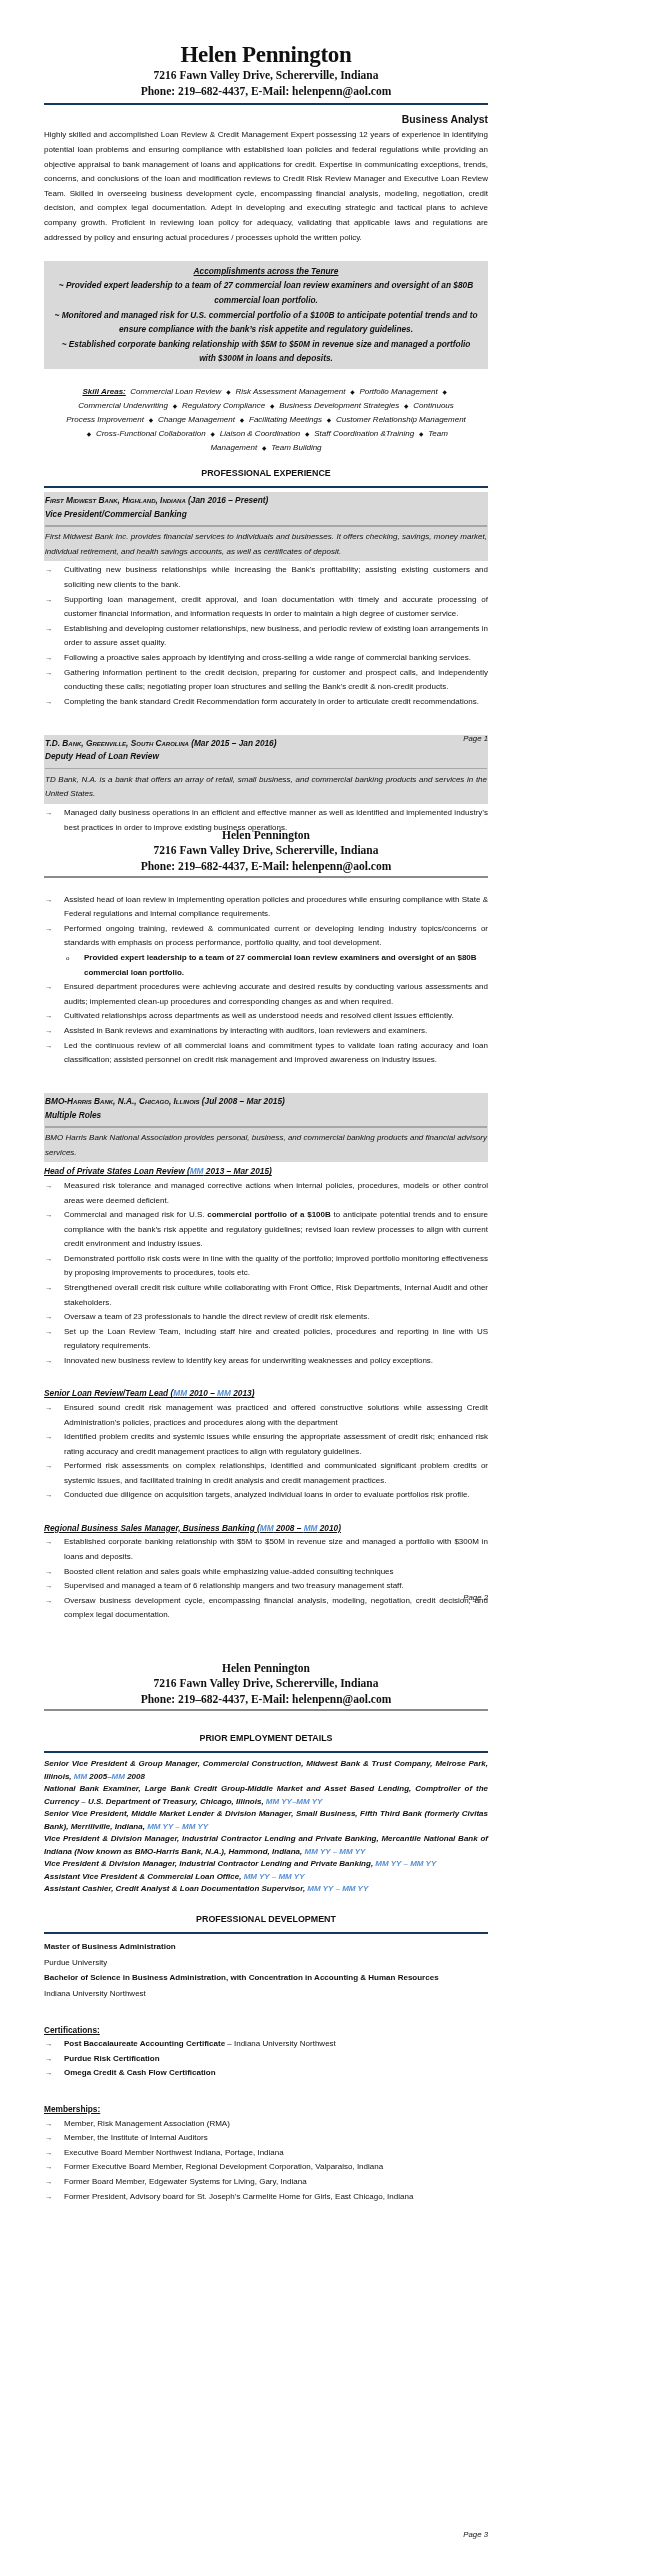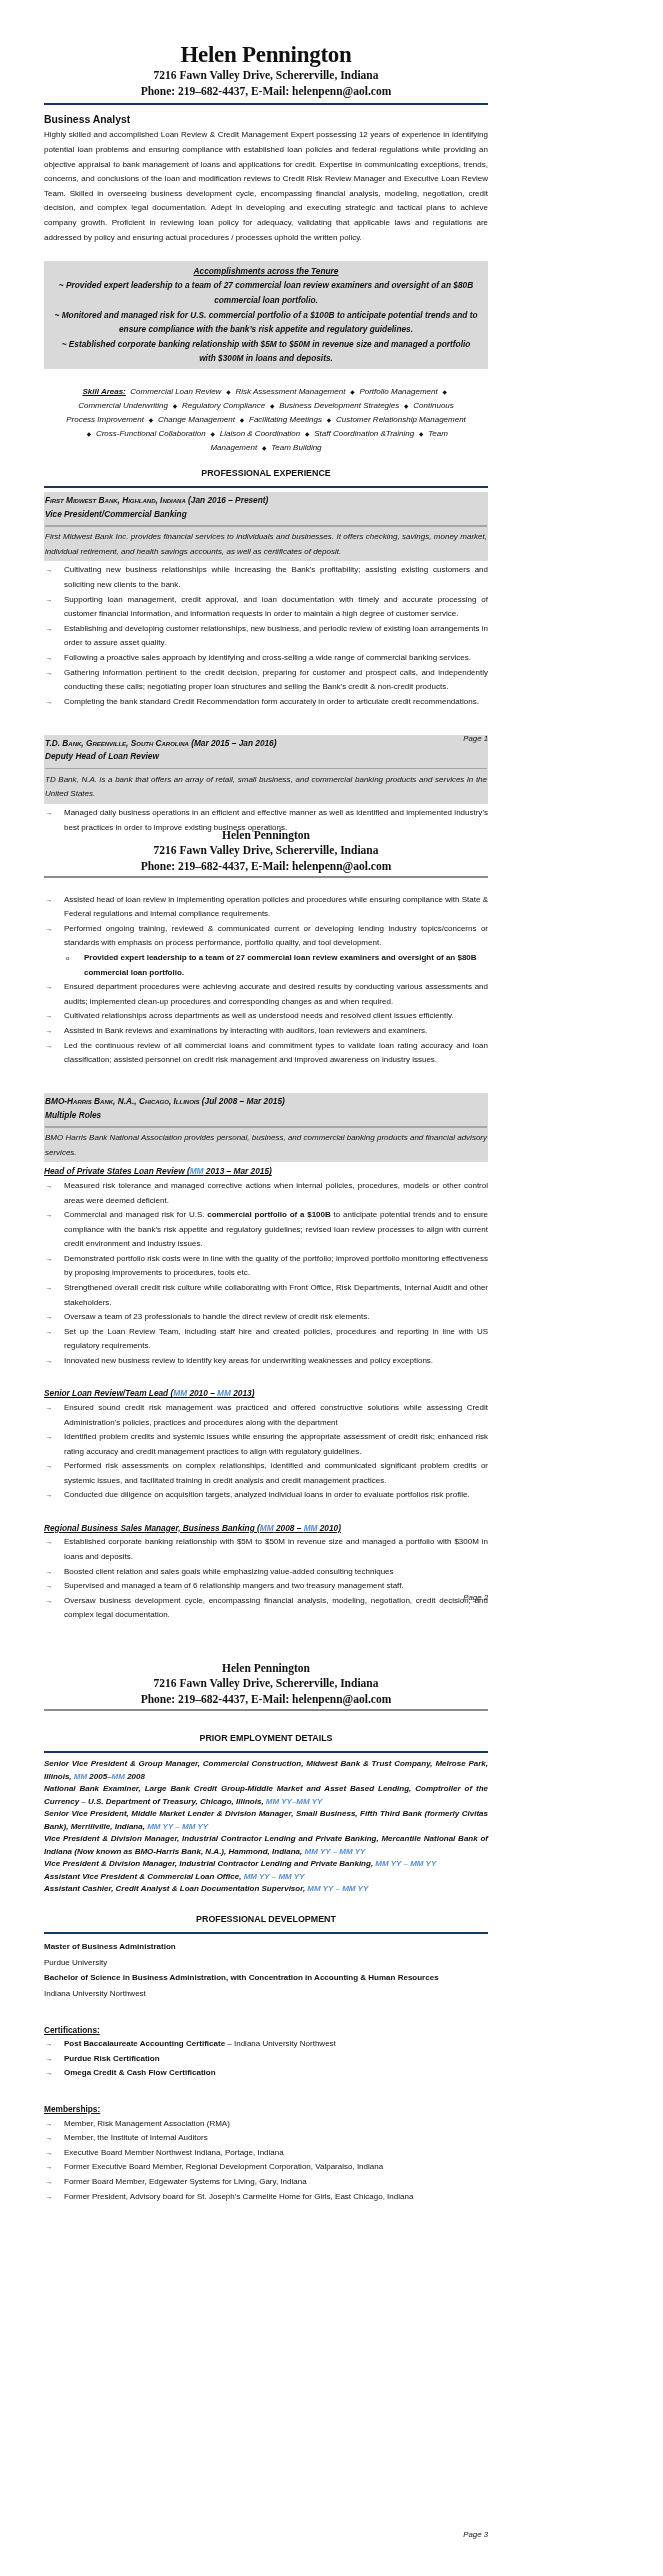--- a/index.html
+++ b/index.html
@@ -9,21 +9,21 @@
   .page2 { height: 833px; padding-top: 15.6px; }
   .page3 { height: 931px; padding-top: 15.6px; }
 
   .hdr { text-align: center; font-family: "Liberation Serif", serif; font-weight: bold; color: #111; }
   .hdr .name-big { font-size: 23px; line-height: 27px; letter-spacing: -0.3px; }
   .hdr .name-sm { font-size: 11.5px; line-height: 15.6px; }
   .hdr .line2 { font-size: 11.5px; line-height: 15.6px; }
   .rule-blue { height: 2.1px; background: #17375e; margin: 4.2px 0 0 0; }
   .rule-gray { height: 1.6px; background: #8c8c8c; margin: 2.1px 0 0 0; }
 
-  .title { text-align: left; font-weight: bold; font-size: 10.4px; margin-top: 7.3px; line-height: 13.5px; }
+  .title { text-align: right; font-weight: bold; font-size: 10.4px; margin-top: 7.3px; line-height: 13.5px; }
   .summary { font-size: 8px; line-height: 14.6px; text-align: justify; margin-top: 2.1px; }
 
   .accomp { background: #d9d9d9; margin-top: 15.6px; padding: 3.1px 8.3px 3.1px 8.3px; text-align: center; }
   .accomp .head { font-weight: bold; font-style: italic; text-decoration: underline; font-size: 8.3px; line-height: 14.6px; }
   .accomp .item { font-weight: bold; font-style: italic; font-size: 8.3px; line-height: 14.6px; }
 
   .skills { text-align: center; font-style: italic; font-size: 8px; line-height: 14px; margin-top: 15.6px; padding: 0 21px; }
   .skills .lab { font-weight: bold; text-decoration: underline; }
   .skills .dia { font-style: normal; font-size: 5.7px; padding: 0 2.6px; }
 

